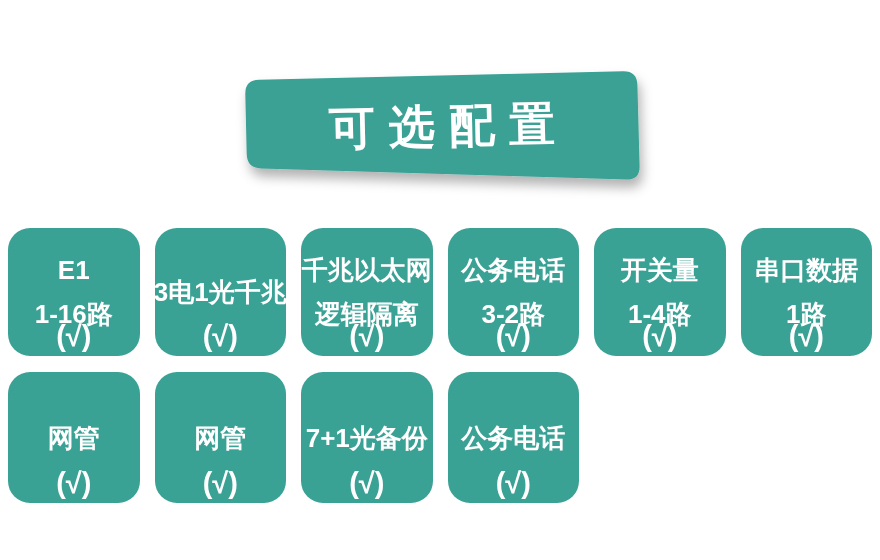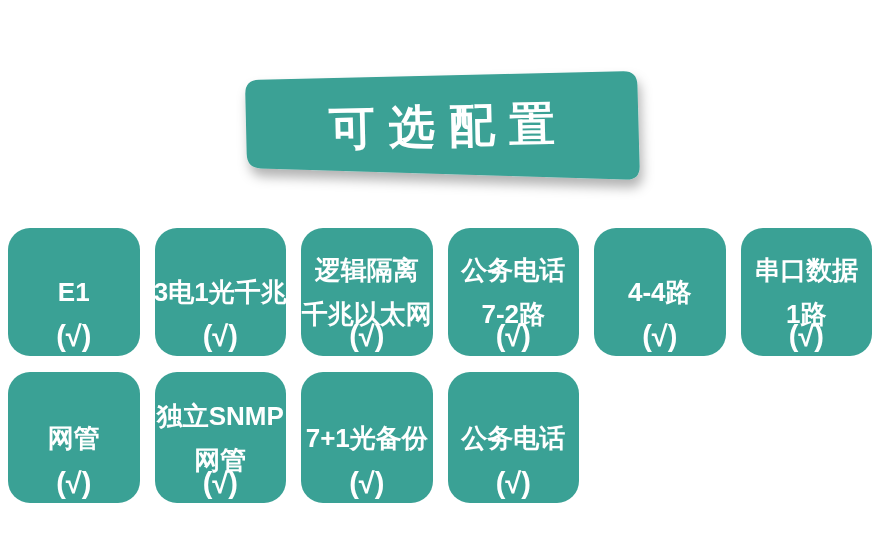--- a/index.html
+++ b/index.html
@@ -101,65 +101,66 @@
              Q 245 80 259 79.7
              Z" fill="#3AA195"></path>
   </svg>
 
   <div class="banner-title">可选配置</div>
 
   <div class="cards-grid">
       <div class="card">
         <div class="card-body">
           <div class="card-line">E1</div>
+          <div class="card-line">1-16路</div>
         </div>
         <div class="card-check">(√)</div>
       </div>
       <div class="card">
         <div class="card-body">
           <div class="card-line">3电1光千兆</div>
         </div>
         <div class="card-check">(√)</div>
       </div>
       <div class="card">
         <div class="card-body">
+          <div class="card-line">千兆以太网</div>
           <div class="card-line">逻辑隔离</div>
-          <div class="card-line">千兆以太网</div>
         </div>
         <div class="card-check">(√)</div>
       </div>
       <div class="card">
         <div class="card-body">
           <div class="card-line">公务电话</div>
-          <div class="card-line">7-2路</div>
+          <div class="card-line">3-2路</div>
         </div>
         <div class="card-check">(√)</div>
       </div>
       <div class="card">
         <div class="card-body">
-          <div class="card-line">4-4路</div>
+          <div class="card-line">开关量</div>
+          <div class="card-line">1-4路</div>
         </div>
         <div class="card-check">(√)</div>
       </div>
       <div class="card">
         <div class="card-body">
           <div class="card-line">串口数据</div>
           <div class="card-line">1路</div>
         </div>
         <div class="card-check">(√)</div>
       </div>
       <div class="card">
         <div class="card-body">
           <div class="card-line">网管</div>
         </div>
         <div class="card-check">(√)</div>
       </div>
       <div class="card">
         <div class="card-body">
-          <div class="card-line">独立SNMP</div>
           <div class="card-line">网管</div>
         </div>
         <div class="card-check">(√)</div>
       </div>
       <div class="card">
         <div class="card-body">
           <div class="card-line">7+1光备份</div>
         </div>
         <div class="card-check">(√)</div>
       </div>

